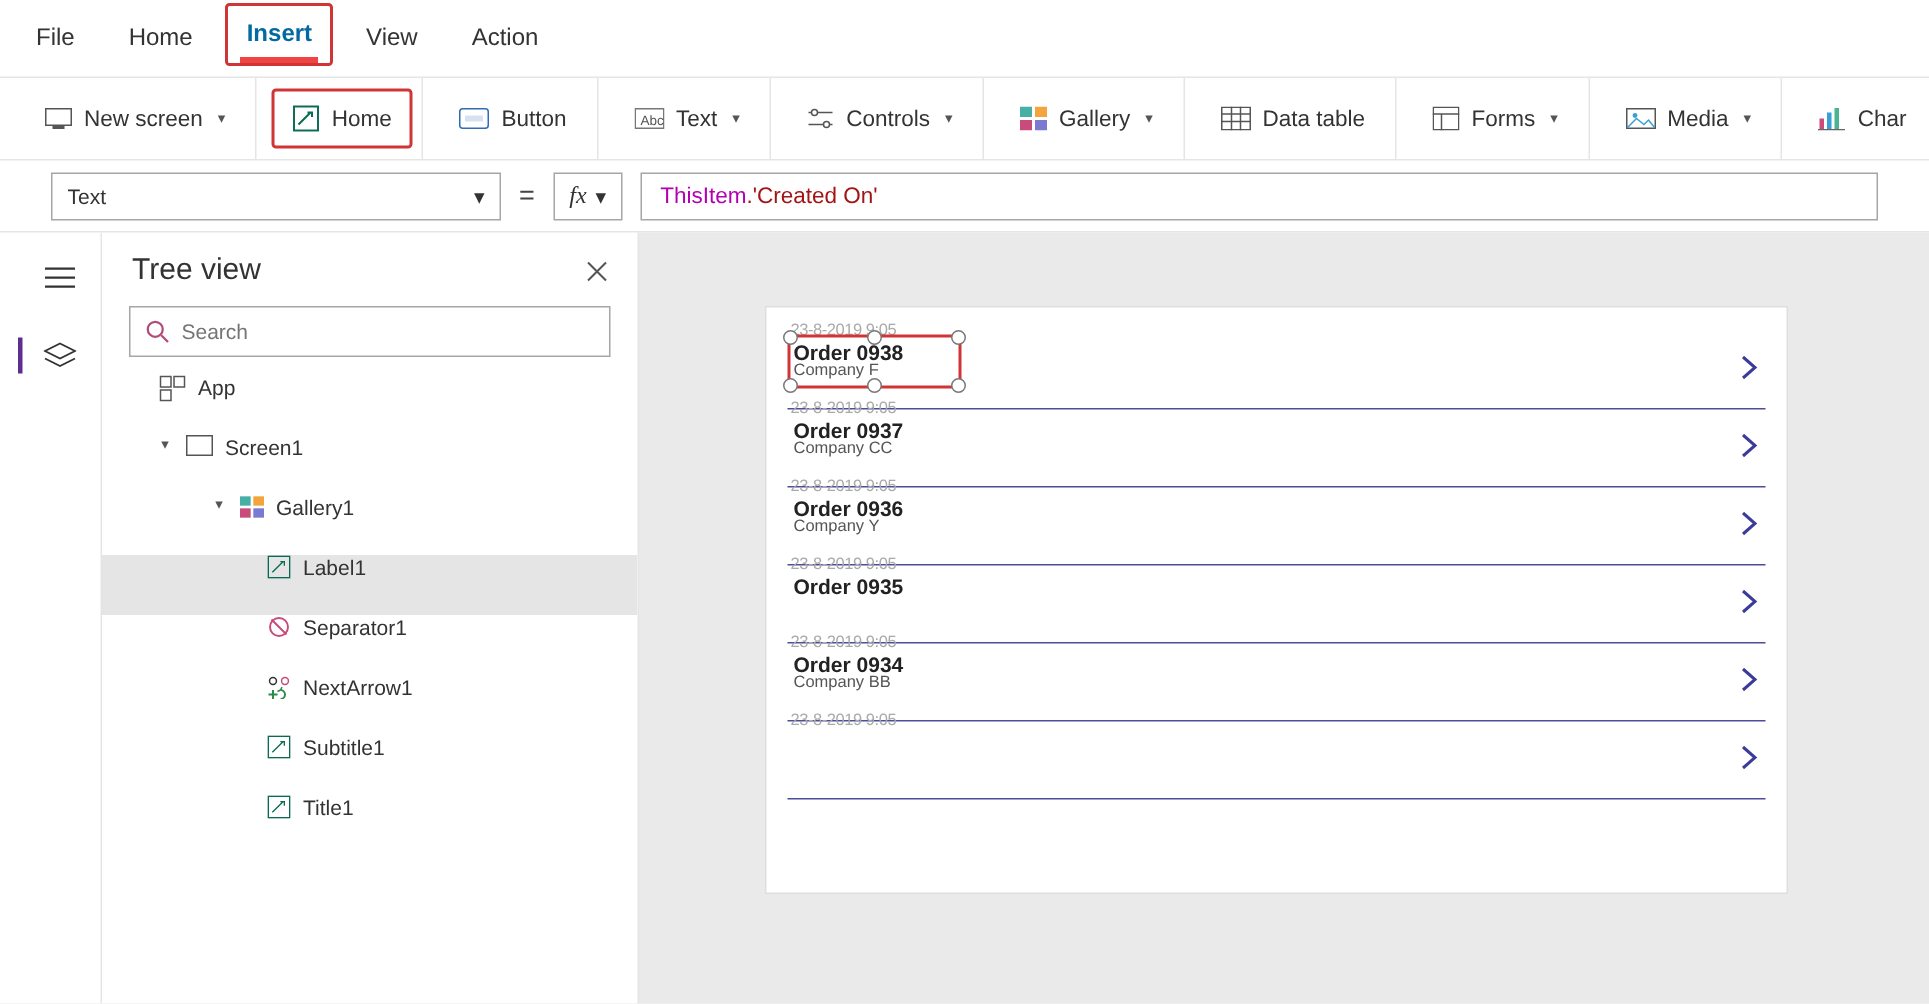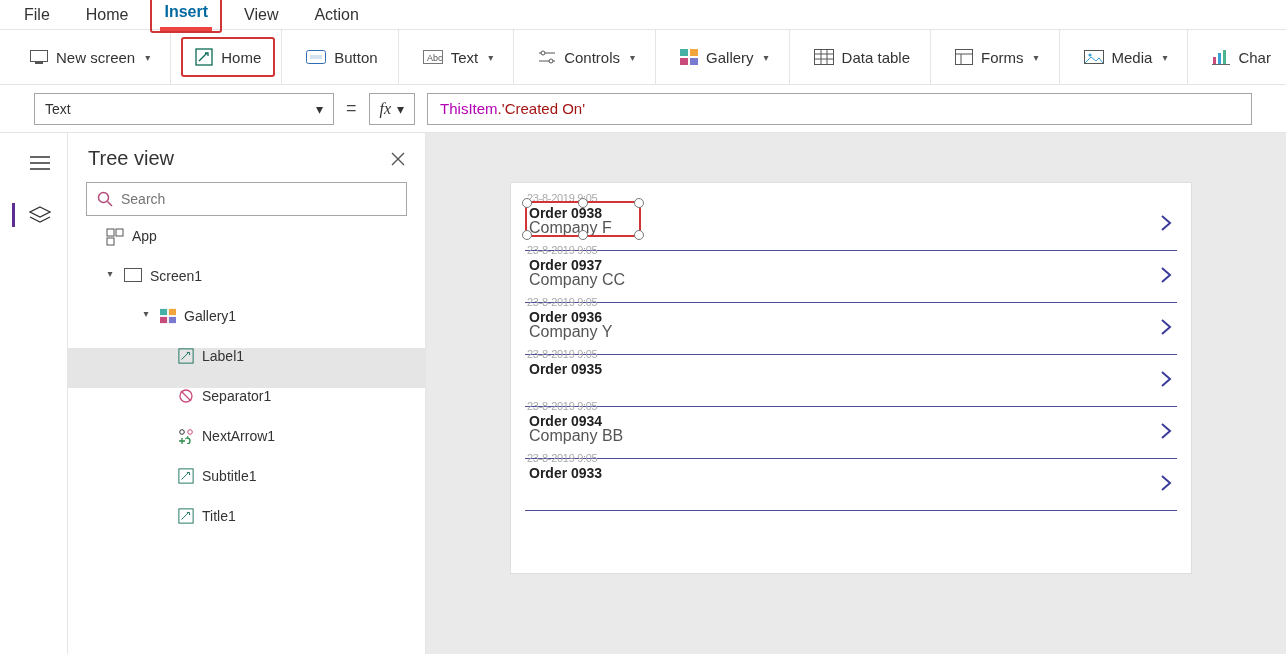--- a/index.html
+++ b/index.html
@@ -1,19 +1,19 @@
 <!DOCTYPE html>
 <html><head>
 <meta charset="utf-8">
 <style>
   * { box-sizing: border-box; margin: 0; padding: 0; font-family: "Segoe UI", Arial, sans-serif; }
   body { width: 1286px; height: 669px; background: #fff; overflow: hidden; font-size: 14px; color: #333; }
 
   
-  .menubar { height: 30px; display: flex; align-items: center; padding: 0 20px; gap: 28px; border-bottom: 1px solid #e5e5e5; }
+  .menubar { height: 52px; display: flex; align-items: center; padding: 0 20px; gap: 28px; border-bottom: 1px solid #e5e5e5; }
   .menu-item { padding: 6px 4px; cursor: pointer; font-size: 16px; color: #333; }
   .menu-item.active { font-weight: 600; border-bottom: 6px solid #ef4444; color: #0369a1; }
   .menu-highlight { position: relative; }
   .menu-highlight::after { content:""; position:absolute; left:-10px; top:-6px; right:-10px; bottom:-6px; border:2px solid #d13434; border-radius:3px; pointer-events:none; }
 
   
   .ribbon { height: 55px; display: flex; align-items: center; border-bottom: 1px solid #e5e5e5; padding: 0 10px; gap: 4px; }
   .ribbon-group { display: flex; align-items: center; padding: 0 12px; height: 100%; border-right: 1px solid #e5e5e5; gap: 10px; }
   .ribbon-group:last-child { border-right: none; }
   .ribbon-item { display: flex; align-items: center; gap: 8px; padding: 5px 8px; font-size: 15px; color: #333; cursor: pointer; white-space: nowrap; }
@@ -54,21 +54,21 @@
   .tree-row.d4 { padding-left:110px; }
   .tree-row.selected { background:#e5e5e5; }
   .tree-caret { width:12px; text-align:center; font-size:10px; color:#555; }
 
   .canvas-area { flex:1; background:#eaeaea; position:relative; overflow:hidden; }
   .phone-screen { position:absolute; left:85px; top:50px; width:680px; height:390px; background:#fff; box-shadow:0 0 0 1px rgba(0,0,0,0.05); overflow:hidden; }
 
   .gallery-item { position:relative; border-bottom:1px solid #4d4d99; margin:0 14px; height:52px; padding:6px 30px 0 4px; }
   .gallery-item:first-child { margin-top:16px; }
   .item-title { font-size:14px; font-weight:600; color:#222; }
-  .item-sub  { font-size:16px; color:#555; margin-top:-2px; }
+  .item-sub  { font-size:11px; color:#555; margin-top:-2px; }
   .item-date { position:absolute; top:-7px; left:2px; font-size:11px; color:#aaa; letter-spacing:-0.3px; }
   .item-arrow { position:absolute; right:4px; top:14px; color:#3b3b9a; }
 
   .sel-box { position:absolute; border:2px solid #d13434; border-radius:2px; }
   .sel-box .handle { position:absolute; width:10px; height:10px; border:1px solid #777; background:#fff; border-radius:50%; }
   .h-tl{left:-5px;top:-5px}.h-tc{left:calc(50% - 5px);top:-5px}.h-tr{right:-5px;top:-5px}
   .h-bl{left:-5px;bottom:-5px}.h-bc{left:calc(50% - 5px);bottom:-5px}.h-br{right:-5px;bottom:-5px}
 
   svg { display:block; }
 </style>
@@ -361,21 +361,20 @@
           <div class="item-title">Order 0934</div>
           <div class="item-sub">Company BB</div>
           <div class="item-arrow">
             <svg width="14" height="20" viewBox="0 0 14 20">
               <path d="M3 3 L11 10 L3 17" fill="none" stroke="#3b3b9a" stroke-width="2"></path>
             </svg>
           </div>
         </div>
         <div class="gallery-item">
           <div class="item-date">23-8-2019 9:05</div>
-          <div class="item-title">Order 0933</div>
           <div class="item-sub"></div>
           <div class="item-arrow">
             <svg width="14" height="20" viewBox="0 0 14 20">
               <path d="M3 3 L11 10 L3 17" fill="none" stroke="#3b3b9a" stroke-width="2"></path>
             </svg>
           </div>
         </div>
       </div>
   </div>
 </div>

